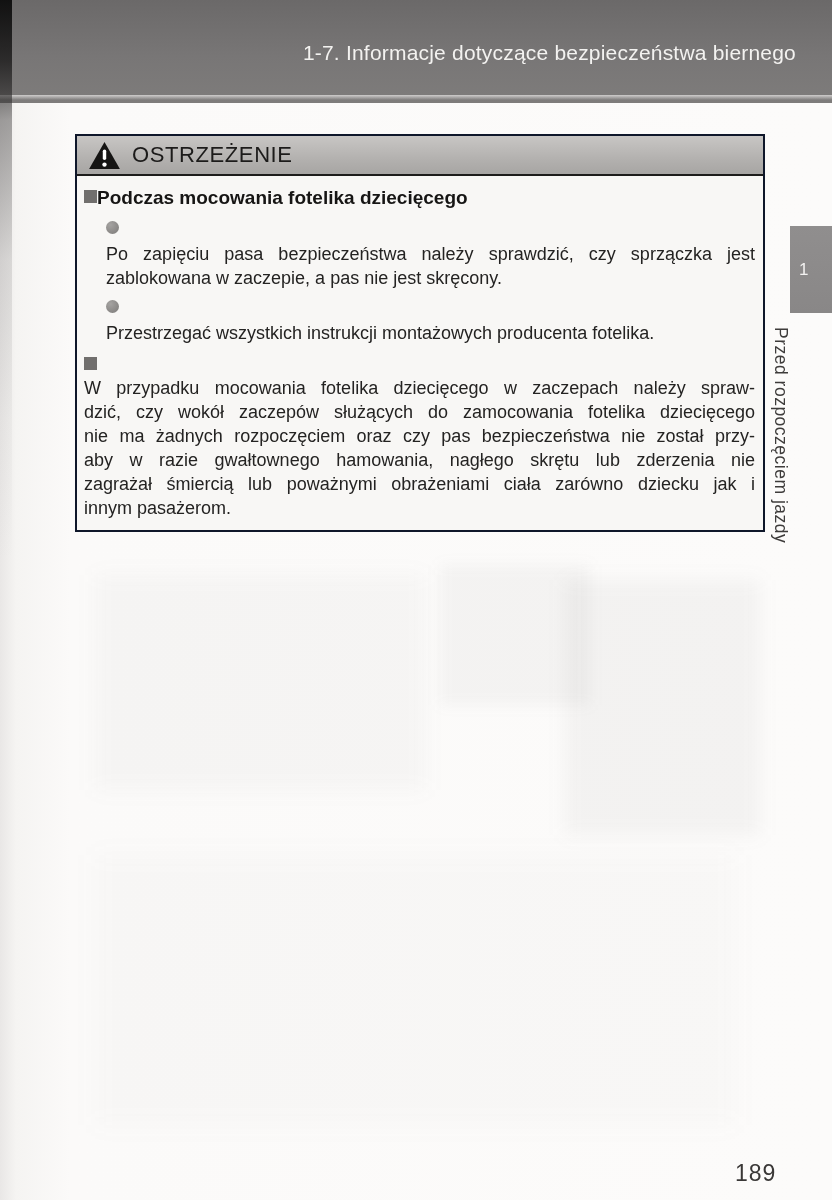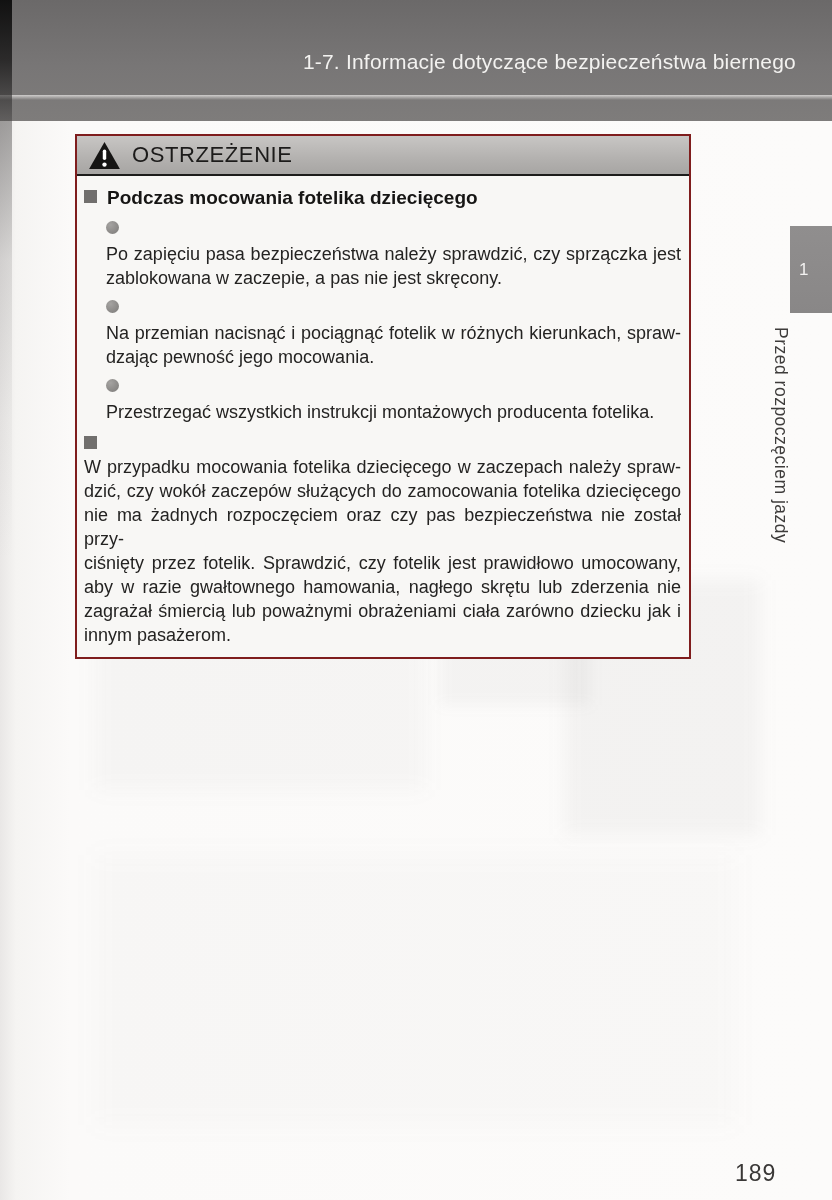--- a/index.html
+++ b/index.html
@@ -7,21 +7,21 @@
     width: 832px; height: 1200px;
     position: relative;
     overflow: hidden;
     font-family: "Liberation Sans", sans-serif;
     background: linear-gradient(90deg, #e9e7e6 0px, #f5f4f2 16px, #fbfaf9 70px, #fcfbfa 100%);
   }
 
   
   .top-band {
     position: absolute; left: 0; top: 0;
-    width: 832px; height: 121px;
+    width: 832px; height: 103px;
     background: linear-gradient(180deg, #6b6969 0%, #787676 55%, #7e7c7b 100%);
     display: flex; align-items: center; justify-content: flex-end;
     box-sizing: border-box; padding-right: 36px; padding-top: 2px;
     color: #f3f2f0; font-size: 21px; letter-spacing: 0.2px;
     z-index: 2;
   }
   .band-edge {
     position: absolute; left: 0; top: 95px; width: 832px; height: 5px;
     background: linear-gradient(180deg, #cfcdcc, rgba(207,205,204,0));
     z-index: 2;
@@ -38,41 +38,41 @@
 
   
   .ghost { position: absolute; z-index: 1; pointer-events: none; }
   .ghost1 { left: 440px; top: 565px; width: 150px; height: 140px; background: rgba(110,110,110,0.055); filter: blur(7px); }
   .ghost2 { left: 565px; top: 580px; width: 195px; height: 255px; background: rgba(110,110,110,0.06); filter: blur(9px); }
   .ghost3 { left: 95px; top: 575px; width: 330px; height: 215px; background: rgba(110,110,110,0.04); filter: blur(10px); }
   .ghost4 { left: 95px; top: 855px; width: 640px; height: 270px; background: rgba(110,110,110,0.028); filter: blur(12px); }
 
   
   .warning-box {
-    position: absolute; left: 75px; top: 134px; width: 616px;
+    position: absolute; left: 75px; top: 134px; width: 690px;
     background: #f8f7f5;
-    border: 2px solid #7f1d1d;
+    border: 2px solid #0f172a;
     box-sizing: border-box;
     z-index: 3;
   }
   .warn-header {
     height: 38px;
     background: linear-gradient(180deg, #c8c6c4 0%, #b3b1af 60%, #a7a5a3 100%);
     border-bottom: 2px solid #1d1c1b;
     display: flex; align-items: center;
     padding-left: 11px; gap: 11px;
     font-size: 22px; color: #1c1b1a; letter-spacing: 0.6px;
   }
   .warn-icon { display: flex; align-items: center; }
   .warn-body {
     padding: 8px 8px 10px 7px;
     color: #242322; font-size: 18px; line-height: 24px;
   }
   .section-heading {
-    display: flex; gap: 10px; align-items: flex-start;
+    display: flex; align-items: flex-start;
     font-weight: bold; font-size: 19px; color: #161514;
     margin: 2px 0 6px 0; line-height: 24px;
   }
   .section-heading.second { margin-top: 8px; }
   .square { width: 13px; height: 13px; background: #716f6d; margin-top: 4px; flex: none; }
   .bullet { display: flex; gap: 8px; padding-left: 22px; margin-bottom: 5px; flex-direction: column; }
   .dot {
     width: 13px; height: 13px; border-radius: 50%;
     background: radial-gradient(circle at 35% 30%, #a5a3a1, #7c7a78);
     margin-top: 5px; flex: none;
@@ -140,40 +140,32 @@
     <div class="bullet">
       <span class="dot"></span>
       <div class="bullet-text">
           <div class="jline">Po zapięciu pasa bezpieczeństwa należy sprawdzić, czy sprzączka jest</div>
           <div class="jline">zablokowana w zaczepie, a pas nie jest skręcony.</div>
         </div>
     </div>
     <div class="bullet">
       <span class="dot"></span>
       <div class="bullet-text">
-          <div class="jline">Na przemian nacisnąć i pociągnąć fotelik w różnych kierunkach, spraw-</div>
-          <div class="jline">dzając pewność jego mocowania.</div>
-        </div>
-    </div>
-    <div class="bullet">
-      <span class="dot"></span>
-      <div class="bullet-text">
           <div class="jline">Przestrzegać wszystkich instrukcji montażowych producenta fotelika.</div>
         </div>
     </div>
 
     <div class="section-heading second">
       <span class="square"></span>
     </div>
 
     <div class="paragraph">
         <div class="jline">W przypadku mocowania fotelika dziecięcego w zaczepach należy spraw-</div>
         <div class="jline">dzić, czy wokół zaczepów służących do zamocowania fotelika dziecięcego</div>
         <div class="jline">nie ma żadnych rozpoczęciem oraz czy pas bezpieczeństwa nie został przy-</div>
-        <div class="jline">ciśnięty przez fotelik. Sprawdzić, czy fotelik jest prawidłowo umocowany,</div>
         <div class="jline">aby w razie gwałtownego hamowania, nagłego skrętu lub zderzenia nie</div>
         <div class="jline">zagrażał śmiercią lub poważnymi obrażeniami ciała zarówno dziecku jak i</div>
         <div class="jline">innym pasażerom.</div>
       </div>
 
   </div>
 </div>
 
 <div class="chapter-tab">
   <span>1</span>

